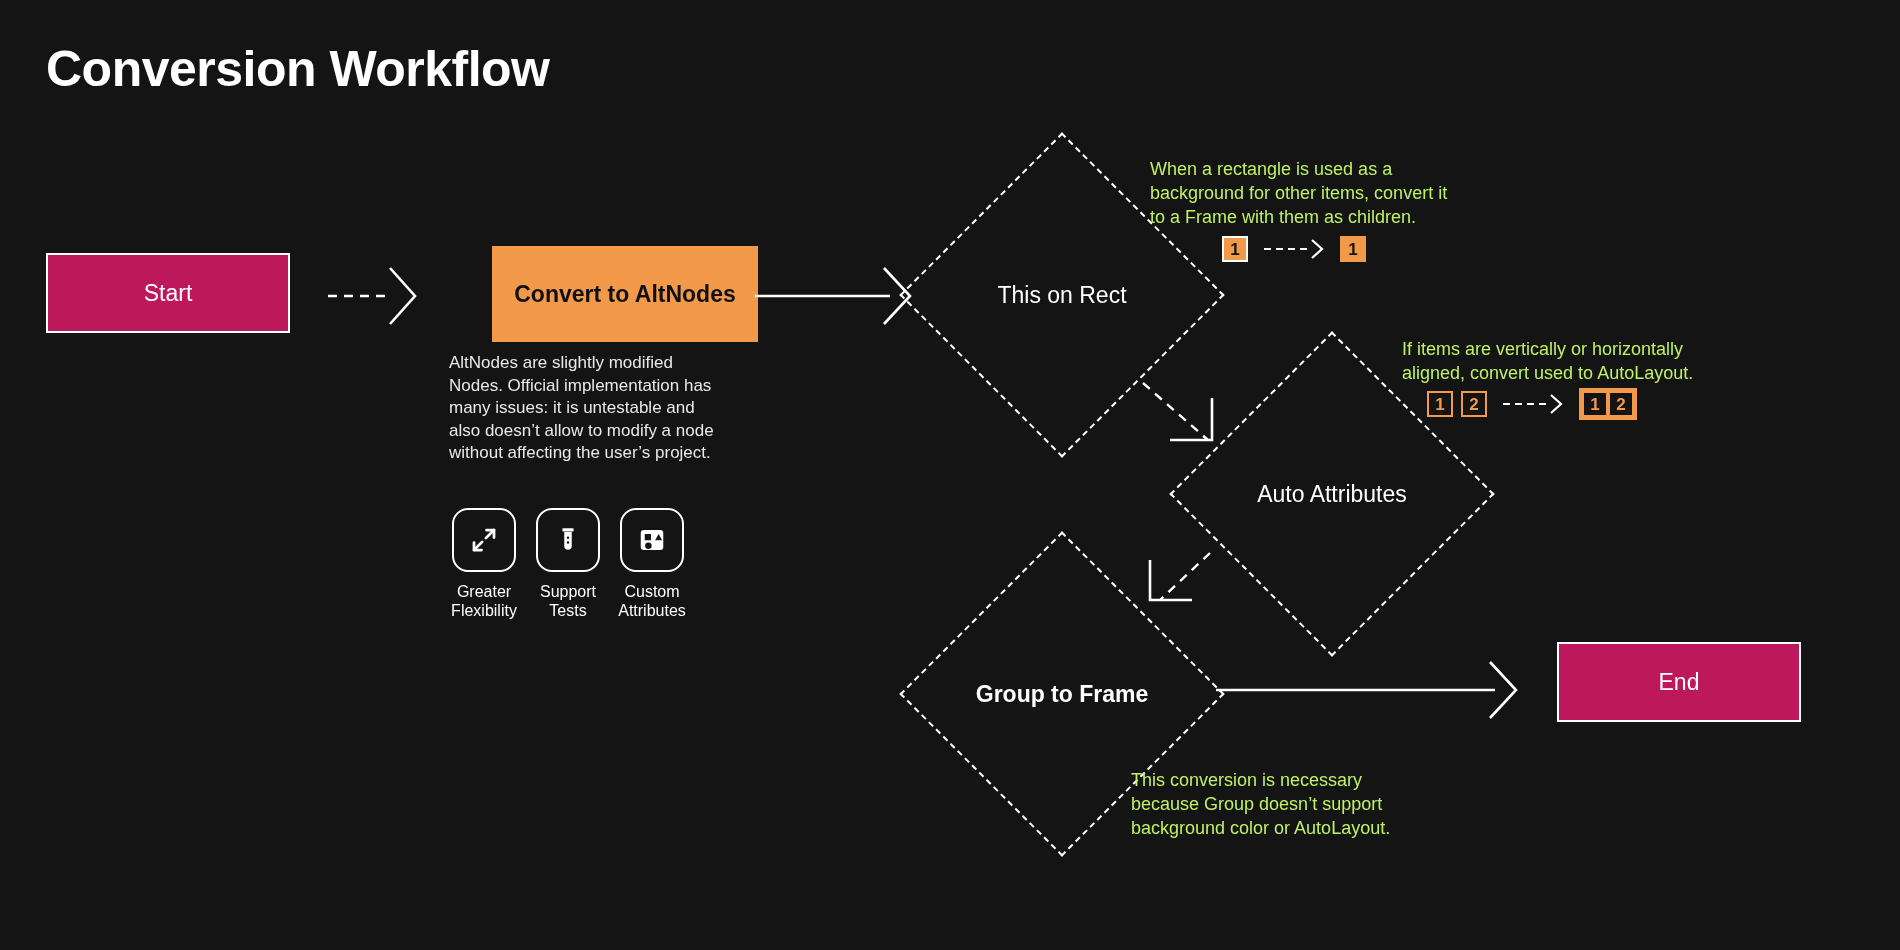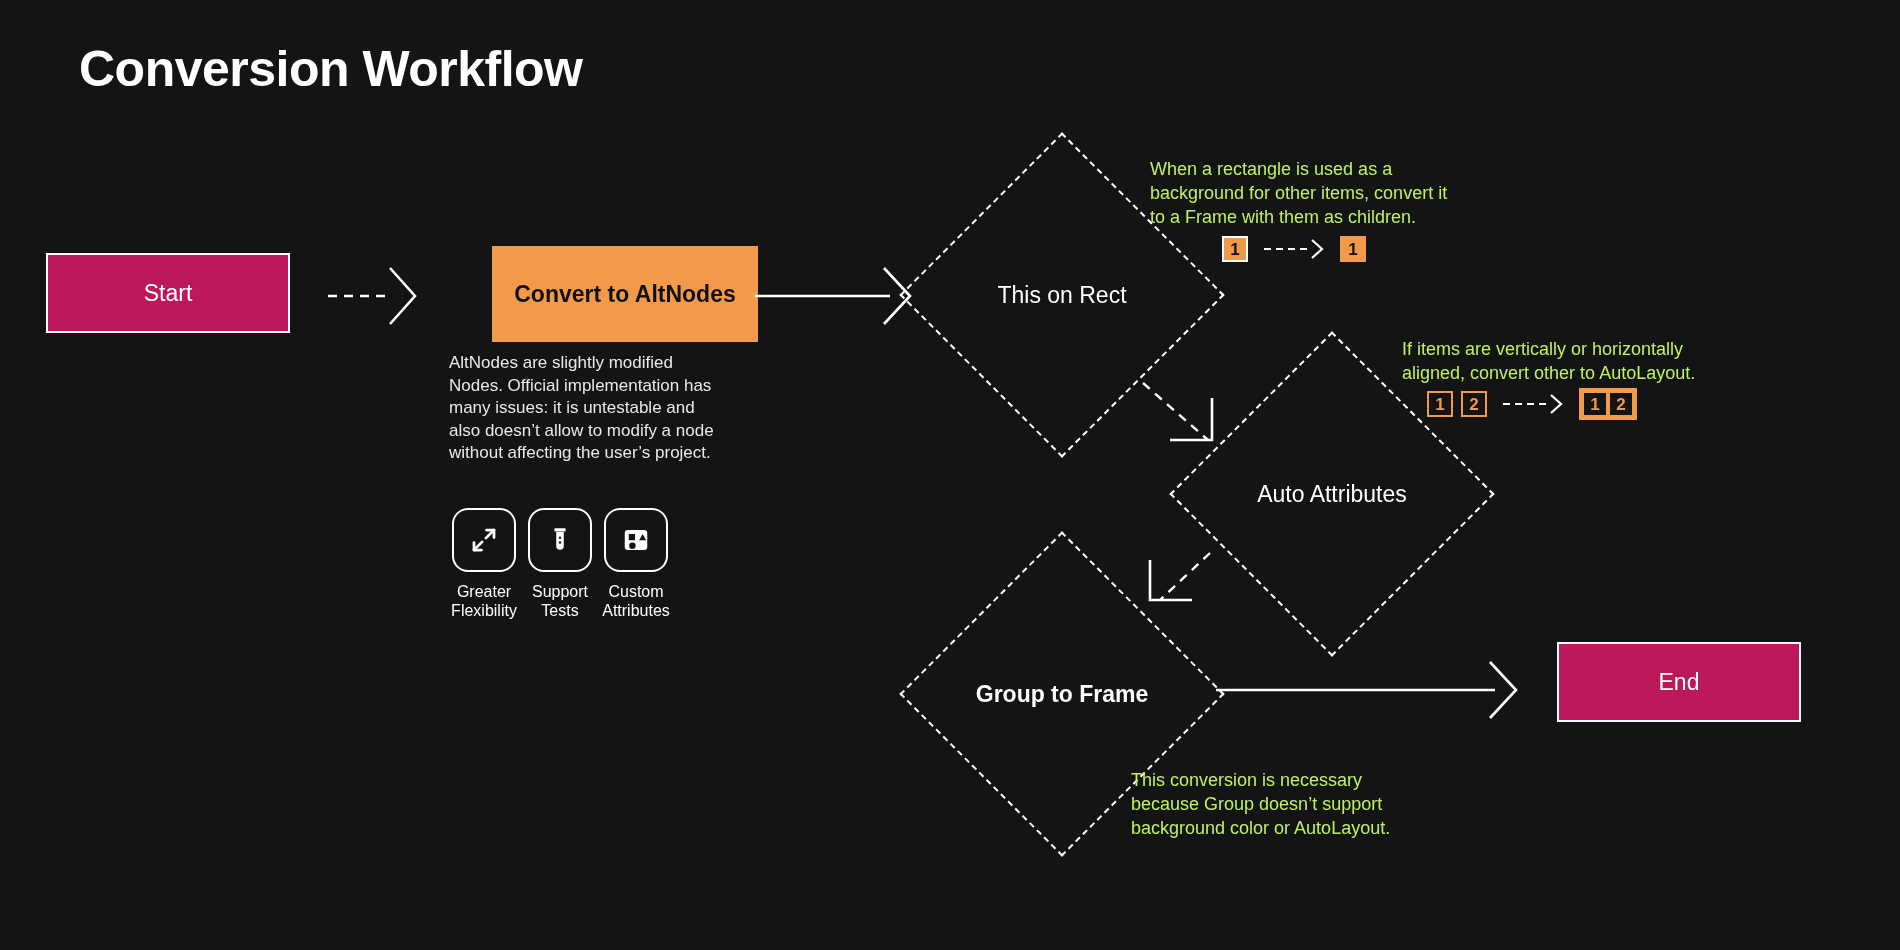--- a/index.html
+++ b/index.html
@@ -20,21 +20,20 @@
   
   #page-title {
     position: absolute;
     left: 46px;
     top: 40px;
     font-size: 50px;
     font-weight: bold;
     color: #ffffff;
     letter-spacing: -0.5px;
     white-space: nowrap;
-    margin-left: 33px;
   }
 
   
   .node-box {
     position: absolute;
     border: 2px solid #ffffff;
     background: #be185d;
     color: #ffffff;
     display: flex;
     align-items: center;
@@ -71,21 +70,21 @@
     line-height: 1.33;
     color: #e9e9e9;
   }
 
   
   #features {
     position: absolute;
     left: 452px;
     top: 508px;
     display: flex;
-    gap: 12px;
+    gap: 20px;
   }
   .feature { width: 64px; display: flex; flex-direction: column; align-items: center; }
   .feature-tile {
     width: 64px; height: 64px;
     border: 2px solid #ffffff;
     border-radius: 16px;
     background: #141414;
     display: flex; align-items: center; justify-content: center;
   }
   .feature-label {
@@ -247,21 +246,21 @@
     <div class="badge badge-filled-outlined">1</div>
     <div class="gap-14"></div>
     <svg width="70" height="26" viewBox="0 0 70 26">
       <line x1="2" y1="13" x2="48" y2="13" stroke="#ffffff" stroke-width="2.2" stroke-dasharray="7,5"></line>
       <polyline points="50,4 60,13 50,22" fill="none" stroke="#ffffff" stroke-width="2.2"></polyline>
     </svg>
     <div class="gap-8"></div>
     <div class="badge badge-filled">1</div>
   </div>
 
-  <div class="annotation" id="anno-align">If items are vertically or horizontally aligned, convert other to AutoLayout.</div>
+  <div class="annotation" id="anno-align">If items are vertically or horizontally aligned, convert used to AutoLayout.</div>
   <div class="badge-row" id="badges-align">
     <div class="badge badge-outline">1</div>
     <div class="gap-8"></div>
     <div class="badge badge-outline">2</div>
     <div class="gap-14"></div>
     <svg width="70" height="26" viewBox="0 0 70 26">
       <line x1="2" y1="13" x2="48" y2="13" stroke="#ffffff" stroke-width="2.2" stroke-dasharray="7,5"></line>
       <polyline points="50,4 60,13 50,22" fill="none" stroke="#ffffff" stroke-width="2.2"></polyline>
     </svg>
     <div class="gap-8"></div>

